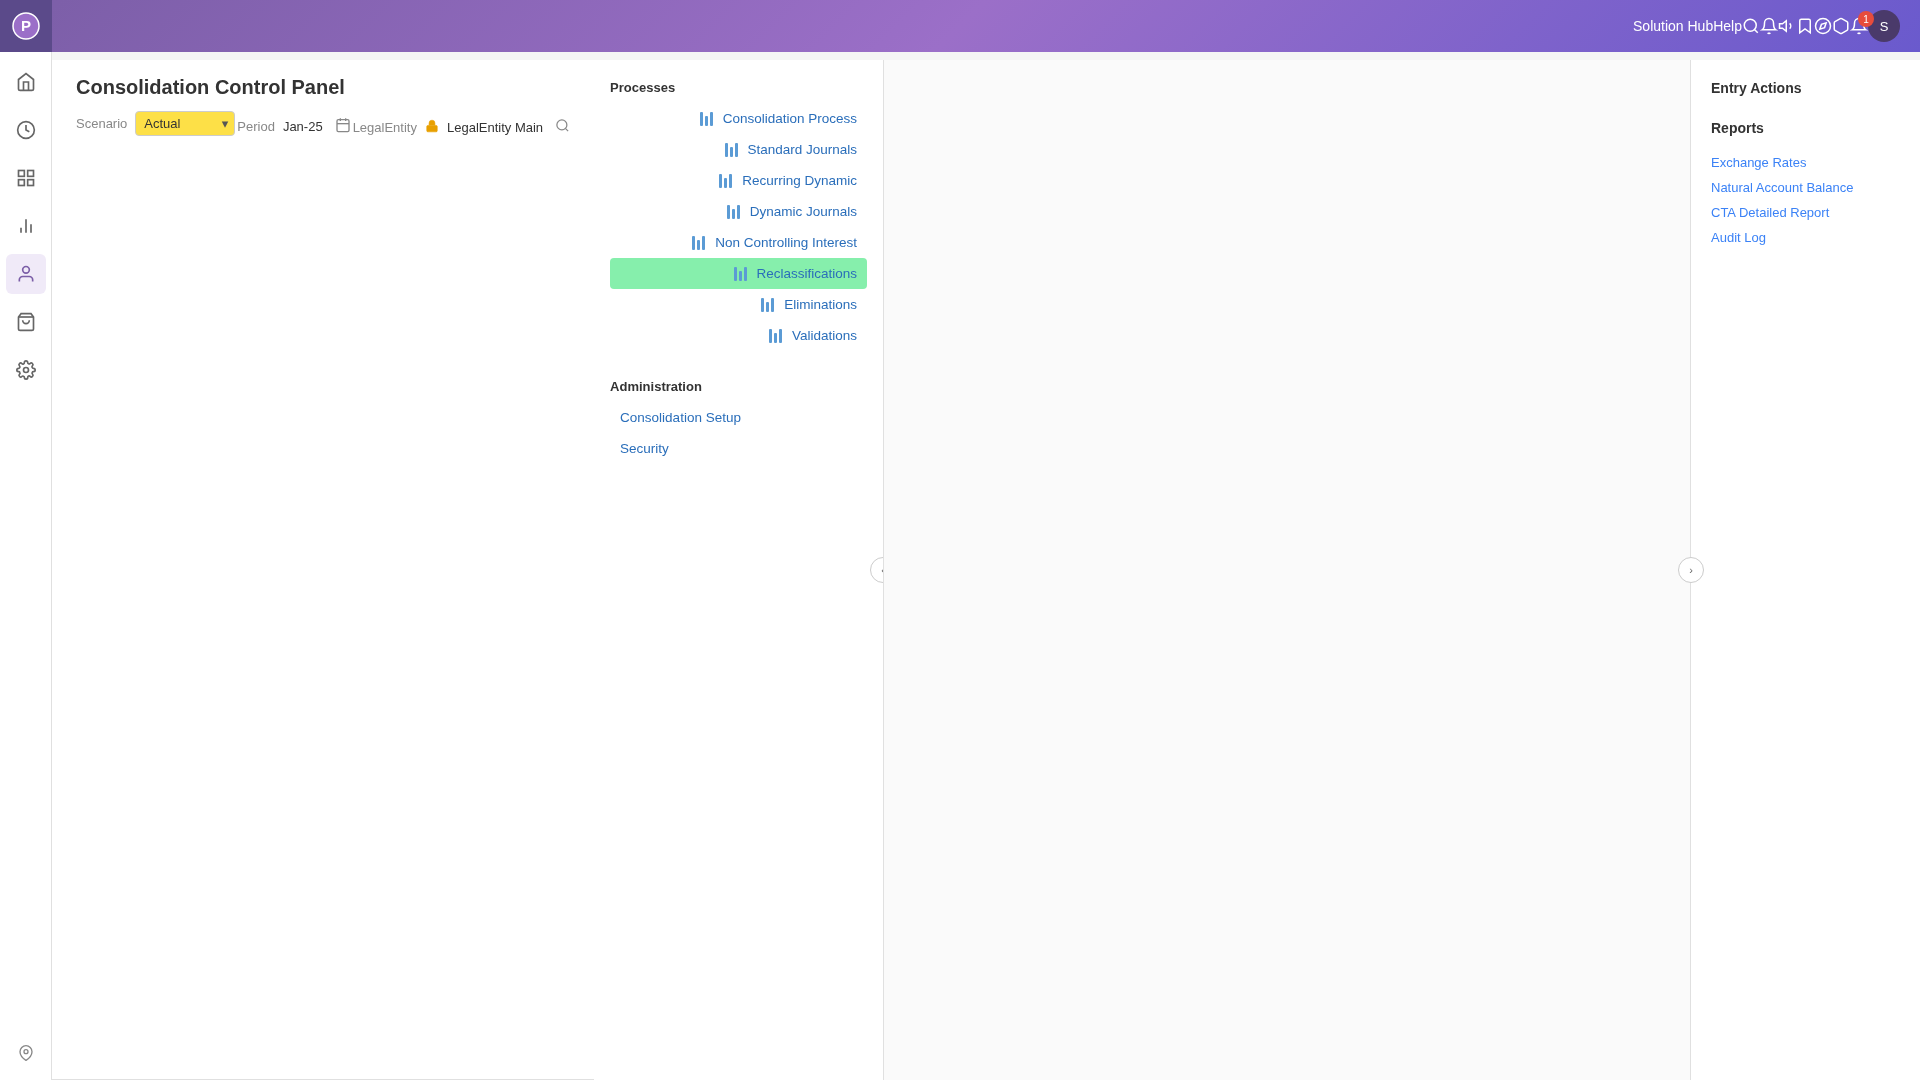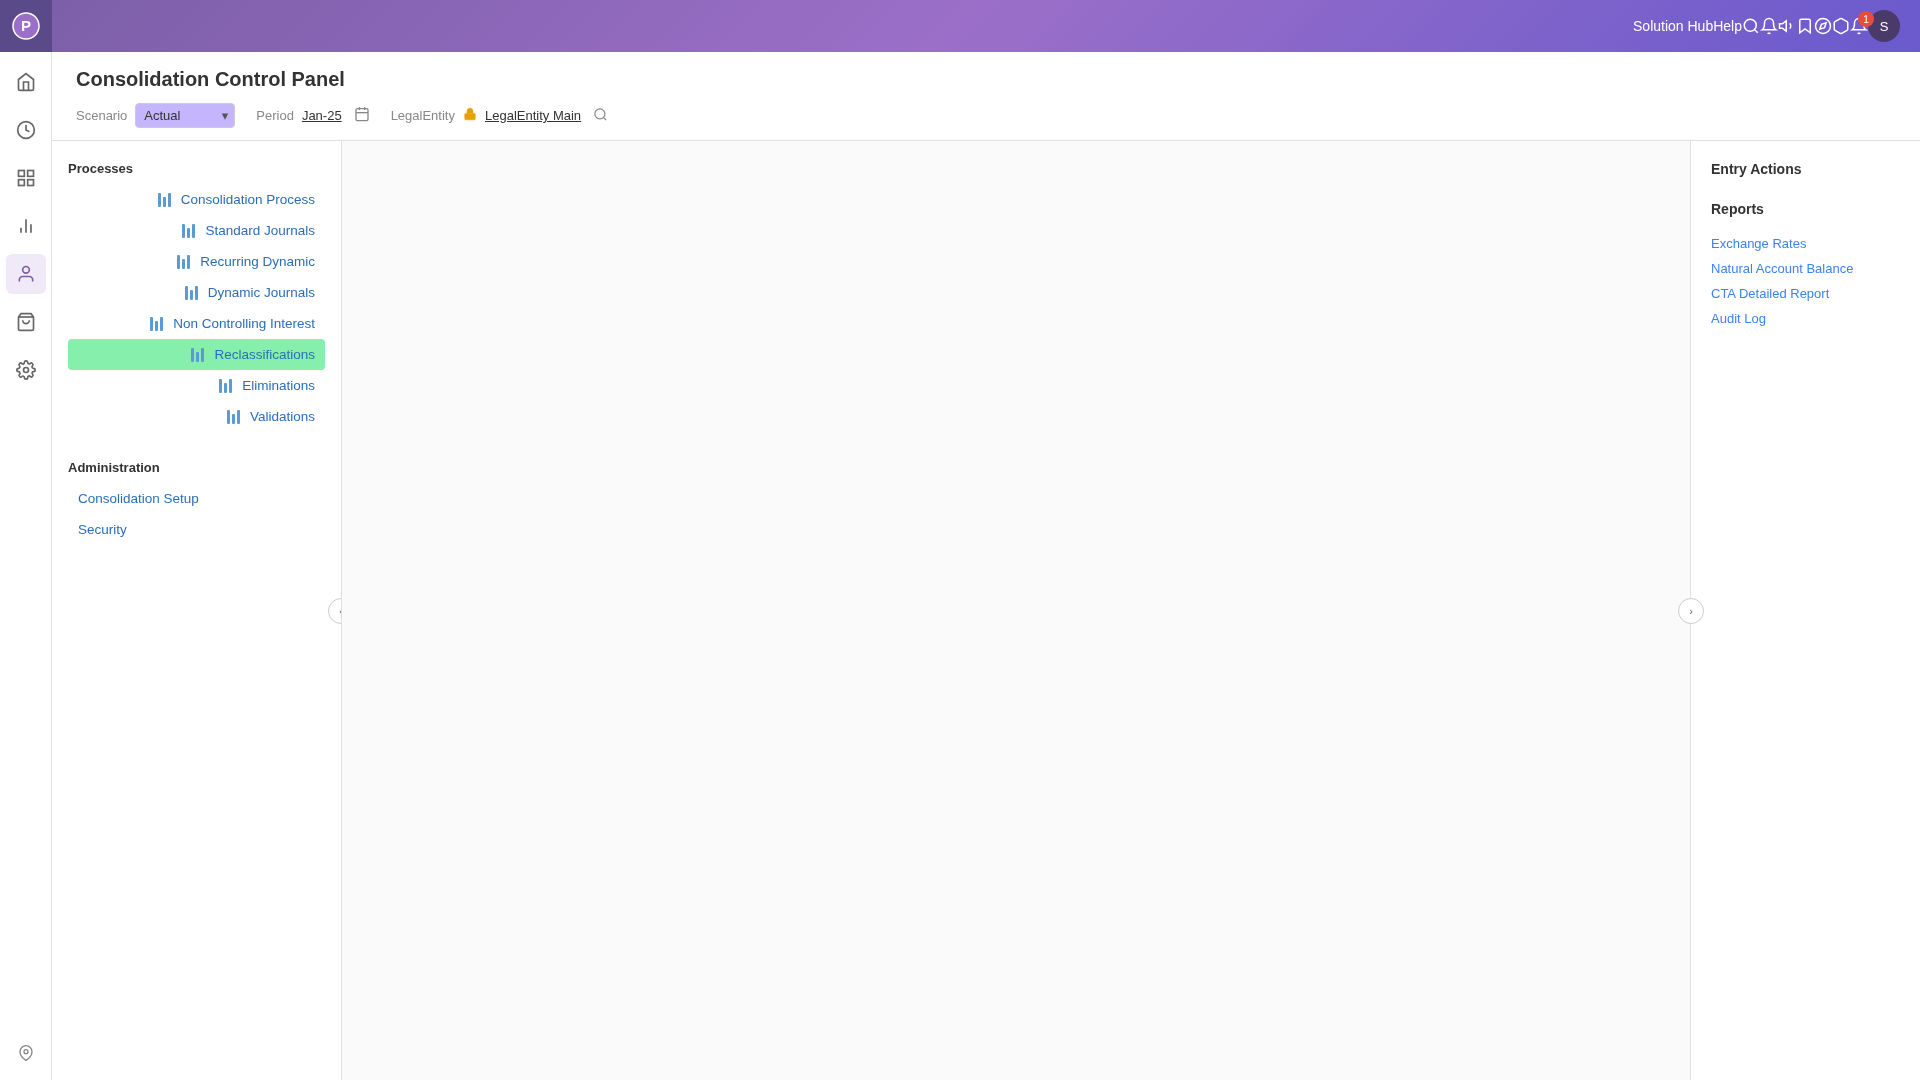--- a/index.html
+++ b/index.html
@@ -118,59 +118,58 @@
       bottom: 15px;
       color: #888;
       font-size: 16px;
       cursor: pointer;
     }
 
     
     .content-area {
       flex: 1;
       display: flex;
-      flex-direction: column;
       overflow: hidden;
+      margin-top: 8px;
     }
 
     
     .page-header {
       background: white;
       padding: 16px 24px 12px 24px;
       border-bottom: 1px solid #e0e0e0;
     }
     .page-title {
       font-size: 20px;
       font-weight: 600;
       color: #333;
       margin-bottom: 12px;
     }
     .filter-bar {
       display: flex;
-      align-items: center;
-      gap: 21px;
+      align-items: flex-end;
+      gap: 2px;
     }
     .filter-item {
       display: flex;
       align-items: center;
       gap: 8px;
       font-size: 13px;
       color: #555;
     }
     .filter-label {
       color: #888;
       font-size: 13px;
     }
     .filter-value-plain {
       font-size: 13px;
       color: #333;
       display: flex;
       align-items: center;
       gap: 6px;
-      text-decoration: underline;
     }
     .calendar-icon {
       color: #888;
       font-size: 14px;
     }
     .lock-icon {
       color: #e8a000;
       font-size: 13px;
     }
     .search-icon-sm {
@@ -427,21 +426,21 @@
     </div>
   </div>
 
   <div class="content-area">
 
     <div class="page-header">
       <div class="page-title">Consolidation Control Panel</div>
       <div class="filter-bar">
         <div class="filter-item">
           <span class="filter-label">Scenario</span>
-          <div style="position:relative; display:inline-flex; align-items:center; border:1px solid #ccc; border-radius:4px; padding:4px 24px 4px 8px; background:#c4b5fd; min-width:100px;">
+          <div style="position:relative; display:inline-flex; align-items:center; border:1px solid #ccc; border-radius:4px; padding:4px 24px 4px 8px; background:#fde047; min-width:100px;">
             <span style="font-size:13px; color:#333;">Actual</span>
             <span style="position:absolute; right:6px;">▾</span>
           </div>
         </div>
         <div class="filter-item">
           <span class="filter-label">Period</span>
           <span class="filter-value-plain" style="font-size:13px; color:#333; margin-right:4px;">Jan-25</span>
           <span class="calendar-icon">
             <svg width="16" height="16" viewBox="0 0 24 24" fill="none" stroke="#888" stroke-width="2">
                 <rect x="3" y="4" width="18" height="18" rx="2" ry="2"></rect>

